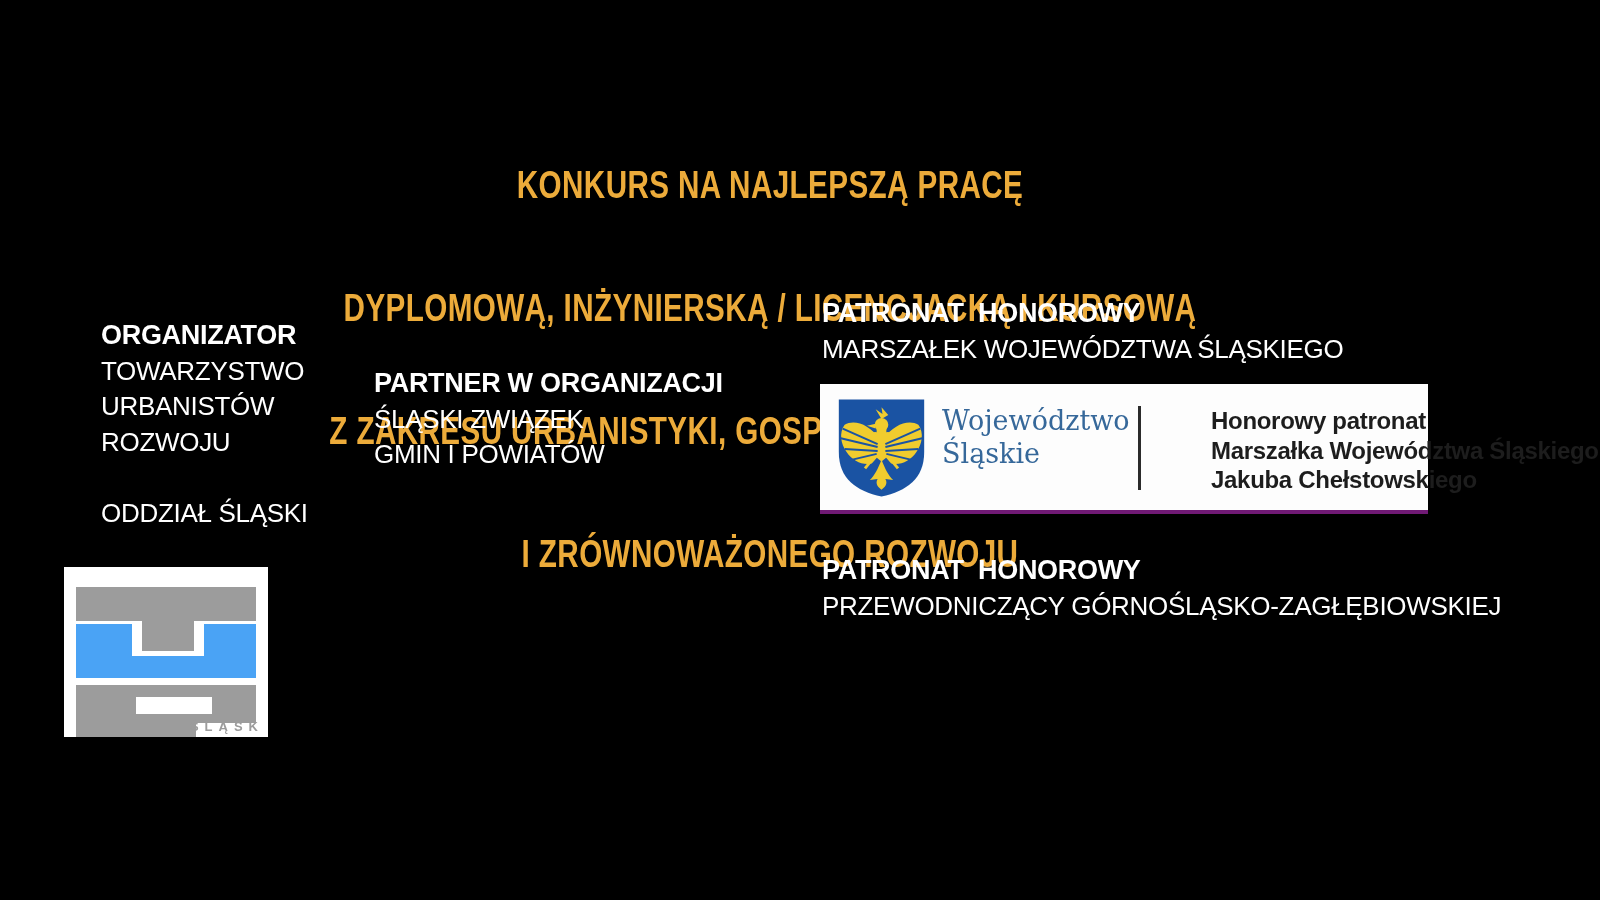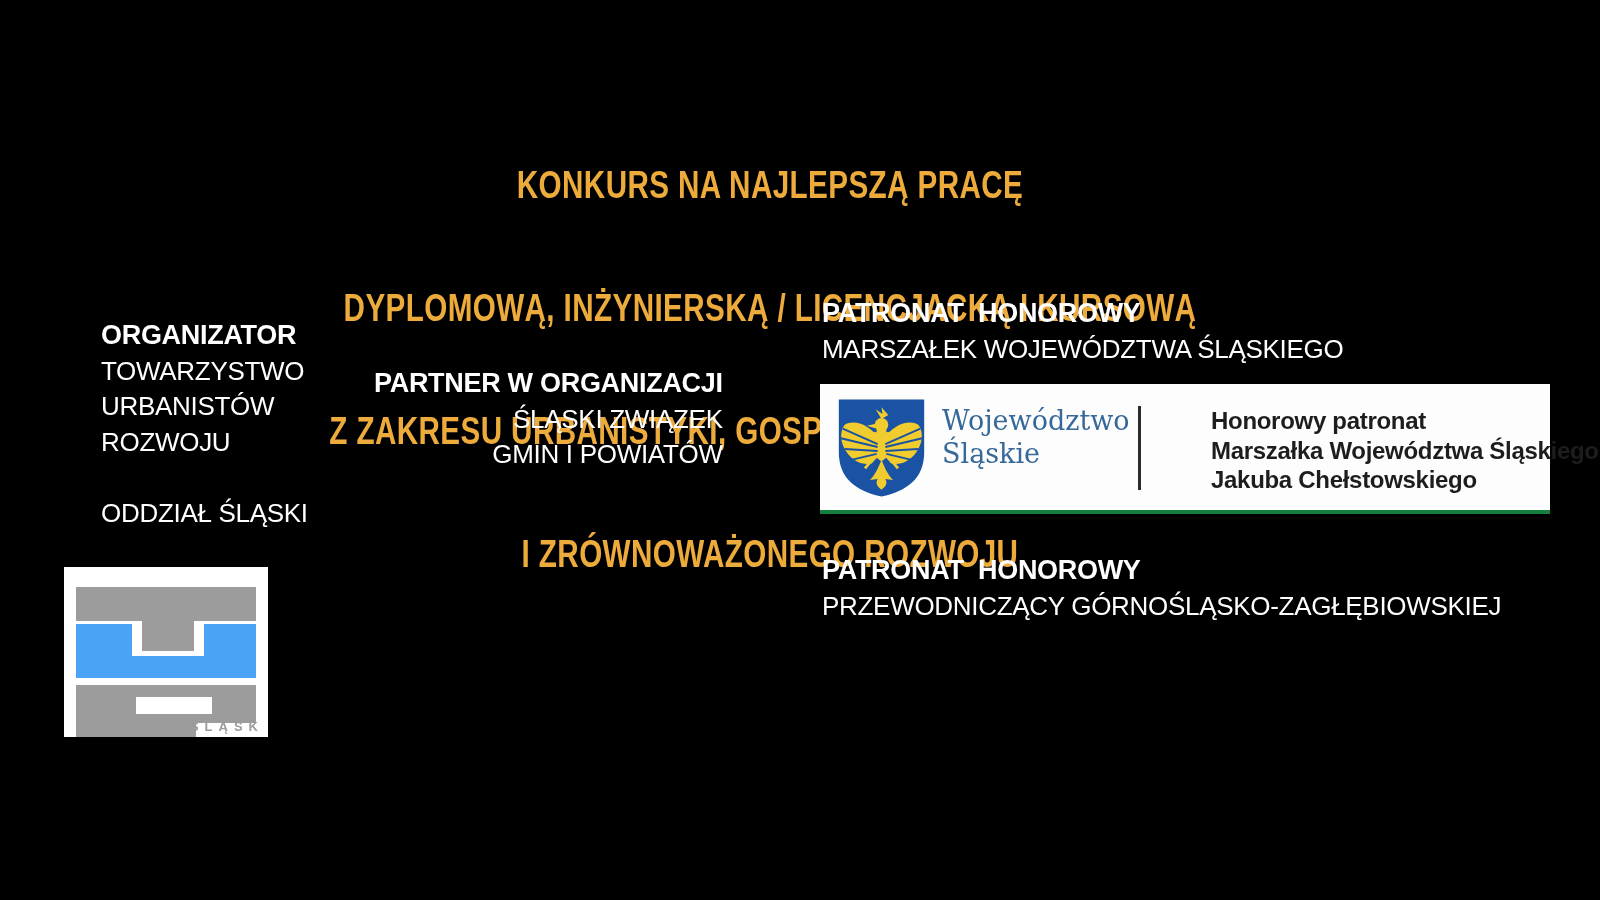--- a/index.html
+++ b/index.html
@@ -14,35 +14,35 @@
     font-size:38px; line-height:41px; letter-spacing:0.5px;
     transform:scaleX(0.78); transform-origin:50% 0;
     white-space:pre;
   }
   
   .txtblock{ position:absolute; color:#ffffff; font-size:26px; line-height:35.5px; letter-spacing:-0.3px; }
   .txtblock .h{ font-weight:bold; font-size:27px; white-space:pre; }
   .txtblock .t{ white-space:pre; }
   .gap{ height:35.5px; }
   .org{ left:81px; top:318px;margin-left:20px; }
-  .partner{ left:374px; top:366px;text-align:right; }
+  .partner{ left:374px; top:366px; }
   .pat1{ left:822px; top:296px; }
   .pat2{ left:822px; top:553px; }
   
   .tup{ position:absolute; left:64px; top:567px; width:204px; height:170px; background:#fff;border-radius:15px; }
   .tup svg{ display:block; }
   .tup-caption{
     position:absolute; right:4px; bottom:3px;
     font-size:13px; font-weight:bold; color:#9c9c9c;
     letter-spacing:6px; white-space:pre;
   }
   
   .banner{
-    position:absolute; left:820px; top:384px; width:730px; height:126px;
-    background:#fdfdfd; border-bottom:4px solid #15803d;
+    position:absolute; left:820px; top:384px; width:608px; height:126px;
+    background:#fdfdfd; border-bottom:4px solid #701a75;
   }
   .crest{ position:absolute; left:13px; top:11px; }
   .region{
     position:absolute; left:122px; top:20px;
     font-family:"DejaVu Serif", serif;
     color:#36689a; font-size:27px; line-height:33px;
   }
   .vdivider{ position:absolute; left:318px; top:22px; width:3px; height:84px; background:#2b2b2b; }
   .patron-text{
     position:absolute; left:367px; top:22px;

